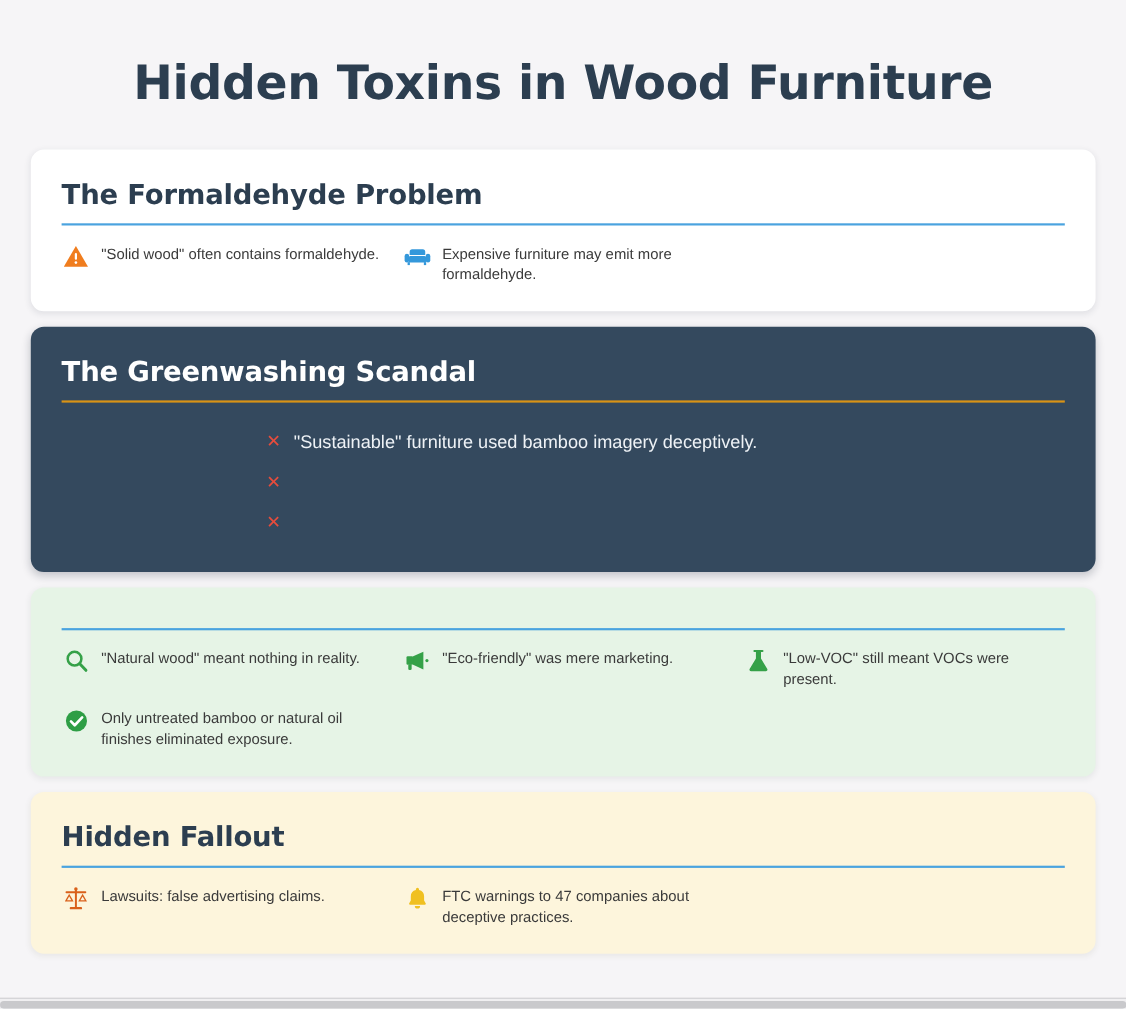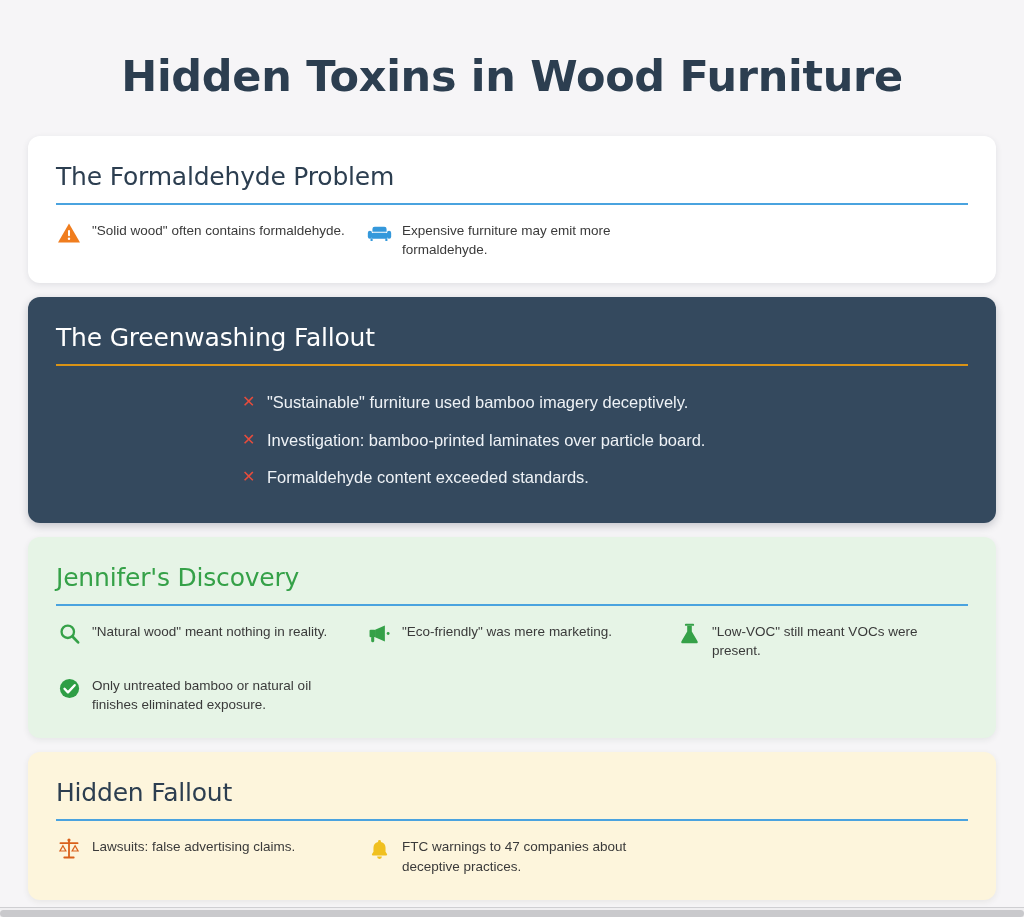--- a/index.html
+++ b/index.html
@@ -46,21 +46,21 @@
     position: relative;
   }
   .card-white   { background: #ffffff; }
   .card-navy    { background: #34495e; box-shadow: 0 3px 8px rgba(20,28,45,0.22); padding-bottom: 34px; }
   .card-green   { background: #e6f4e6; box-shadow: 0 2px 6px rgba(40,70,45,0.08); }
   .card-cream   { background: #fdf5dc; box-shadow: 0 2px 6px rgba(70,60,25,0.08); }
 
   .card-heading {
     margin: 0 0 0 0;
     font-size: 25px;
-    font-weight: 400;
+    font-weight: 700;
     letter-spacing: -0.2px;
     line-height: 1.2;
     font-family: "DejaVu Sans", "Liberation Sans", sans-serif;
   }
   .h-navytext { color: #2c3e50; }
   .h-white    { color: #ffffff; }
   .h-green    { color: #35a148; }
 
   .rule {
     height: 0;
@@ -186,40 +186,37 @@
             <rect x="17.6" y="16.6" width="2" height="2.6" fill="#3498db"></rect>
           </svg>
         </span>
         <span class="item-txt">Expensive furniture may emit more formaldehyde.</span>
       </div>
 
     </div>
   </section>
 
   <section class="card card-navy">
-    <h2 class="card-heading h-white">The Greenwashing Fallout</h2>
+    <h2 class="card-heading h-white">The Greenwashing Scandal</h2>
     <hr class="rule rule-gold">
     <ul class="bullets">
       <li class="bullet">
         <span class="bullet-x">✕</span>
         <span class="bullet-txt">"Sustainable" furniture used bamboo imagery deceptively.</span>
       </li>
       <li class="bullet">
         <span class="bullet-x">✕</span>
-        <span class="bullet-txt">Investigation: bamboo-printed laminates over particle board.</span>
       </li>
       <li class="bullet">
         <span class="bullet-x">✕</span>
-        <span class="bullet-txt">Formaldehyde content exceeded standards.</span>
       </li>
     </ul>
   </section>
 
   <section class="card card-green">
-    <h2 class="card-heading h-green">Jennifer's Discovery</h2>
     <hr class="rule">
     <div class="items">
 
       <div class="item">
         <span class="item-ico">
           <svg width="23" height="23" viewBox="0 0 24 24" aria-hidden="true">
             <circle cx="10.2" cy="10.2" r="6.5" fill="none" stroke="#35a148" stroke-width="2.4"></circle>
             <path d="M15.1 15.1 21 21.3" stroke="#35a148" stroke-width="2.8" stroke-linecap="round"></path>
           </svg>
         </span>

